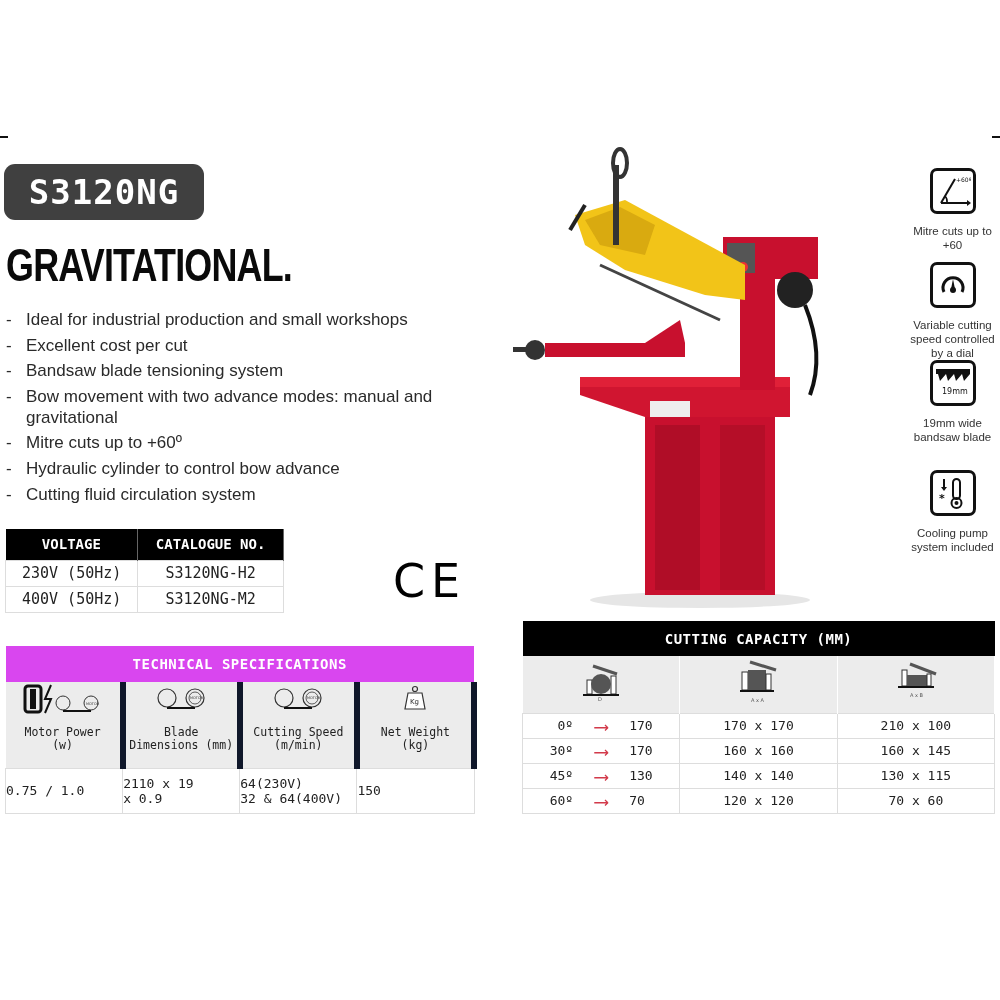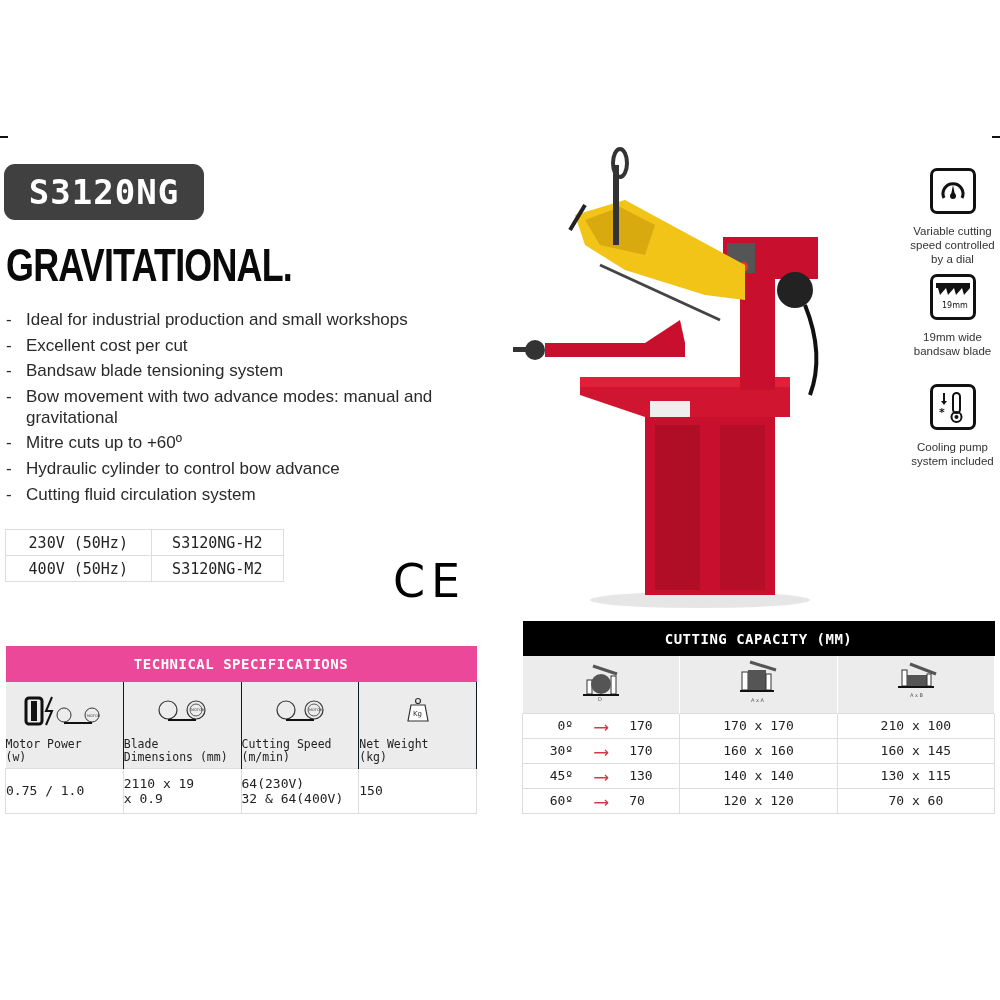--- a/index.html
+++ b/index.html
@@ -57,25 +57,25 @@
     width: 46px; height: 46px; border: 3px solid #111; border-radius: 7px;
     display: flex; align-items: center; justify-content: center; background: #fff;
   }
   .feat-label {
     font-family: "Liberation Sans", sans-serif; font-size: 11.5px; color: #333;
     text-align: center; line-height: 14px; margin-top: 10px; width: 95px;
   }
 
   .tech-table { position: absolute; left: 5px; top: 646px; width: 472px; table-layout: fixed; }
   .tech-table .title-row th {
-    background: #ec4899; color: #fff; font-size: 14px; font-weight: bold; height: 36px; letter-spacing: 0.5px;
+    background: #d946ef; color: #fff; font-size: 14px; font-weight: bold; height: 36px; letter-spacing: 0.5px;
   }
   .tech-table .head-row td {
-    background: #ececec; vertical-align: top; font-size: 11.5px; color: #222;
-    height: 86px; border-right: 1px solid #0f172a; padding-top: 12px; line-height: 13px;
+    background: #ececec; text-align: center; vertical-align: top; font-size: 11.5px; color: #222;
+    height: 86px; border-right: 6px solid #0f172a; padding-top: 0; line-height: 13px;
   }
   .tech-table .val-row td {
     text-align: left; font-size: 13px; color: #222; height: 45px; border: 1px solid #ddd; line-height: 15px;
   }
   .cell-icon { height: 34px; display: flex; align-items: center; justify-content: center; margin-bottom: 10px; }
 
   .cap-table { position: absolute; left: 522px; top: 621px; width: 473px; table-layout: fixed; }
   .cap-table .title-row th {
     background: #000; color: #fff; font-size: 14px; font-weight: bold; height: 35px; letter-spacing: 0.5px;
   }
@@ -124,20 +124,24 @@
       <span class="txt">Hydraulic cylinder to control bow advance</span>
     </li>
   <li>
       <span class="dash">-</span>
       <span class="txt">Cutting fluid circulation system</span>
     </li>
 </ul>
 
 <table class="volt-table">
   <tbody>
+      <tr>
+    <th>VOLTAGE</th>
+    <th>CATALOGUE NO.</th>
+  </tr>
   <tr>
     <td>230V (50Hz)</td>
     <td>S3120NG-H2</td>
   </tr>
   <tr>
     <td>400V (50Hz)</td>
     <td>S3120NG-M2</td>
   </tr>
 </tbody>
   </table>
@@ -173,21 +177,33 @@
   <polygon points="80,75 115,62 150,80 140,110 95,100" fill="#d9aa10"></polygon>
   <line x1="95" y1="120" x2="215" y2="175" stroke="#444" stroke-width="3"></line>
 
   <rect x="108" y="20" width="6" height="80" fill="#333"></rect>
   <ellipse cx="115" cy="18" rx="7" ry="14" fill="none" stroke="#333" stroke-width="4"></ellipse>
 
   <line x1="65" y1="85" x2="80" y2="60" stroke="#222" stroke-width="4"></line>
 </svg>
 
 <div class="features-right">
-  <div class="feat-item" style="margin-bottom:8px">
+  <div class="feat-item" style="margin-bottom:10px">
+    <div class="feat-icon">
+      <svg width="36" height="36" viewBox="0 0 36 36">
+        <line x1="6" y1="30" x2="32" y2="30" stroke="#111" stroke-width="2"></line>
+        <polygon points="32,27 36,30 32,33" fill="#111"></polygon>
+        <line x1="6" y1="30" x2="20" y2="6" stroke="#111" stroke-width="2"></line>
+        <path d="M12 30 A 8 8 0 0 0 10 23" stroke="#111" fill="none" stroke-width="1.5"></path>
+        <text x="21" y="9" font-size="6" fill="#111" font-family="DejaVu Sans, sans-serif">+60º</text>
+      </svg>
+    </div>
+    <div class="feat-label">Mitre cuts up to +60</div>
+  </div>
+  <div class="feat-item" style="margin-bottom:0">
     <div class="feat-icon">
       <svg width="30" height="30" viewBox="0 0 30 30">
         <path d="M6 22 A 10 10 0 1 1 24 22" stroke="#111" stroke-width="3" fill="none"></path>
         <polygon points="15,9 17,19 13,19" fill="#111"></polygon>
         <circle cx="15" cy="20" r="3" fill="#111"></circle>
       </svg>
     </div>
     <div class="feat-label">Variable cutting speed controlled by a dial</div>
   </div>
   <div class="feat-item" style="margin-bottom:26px">

